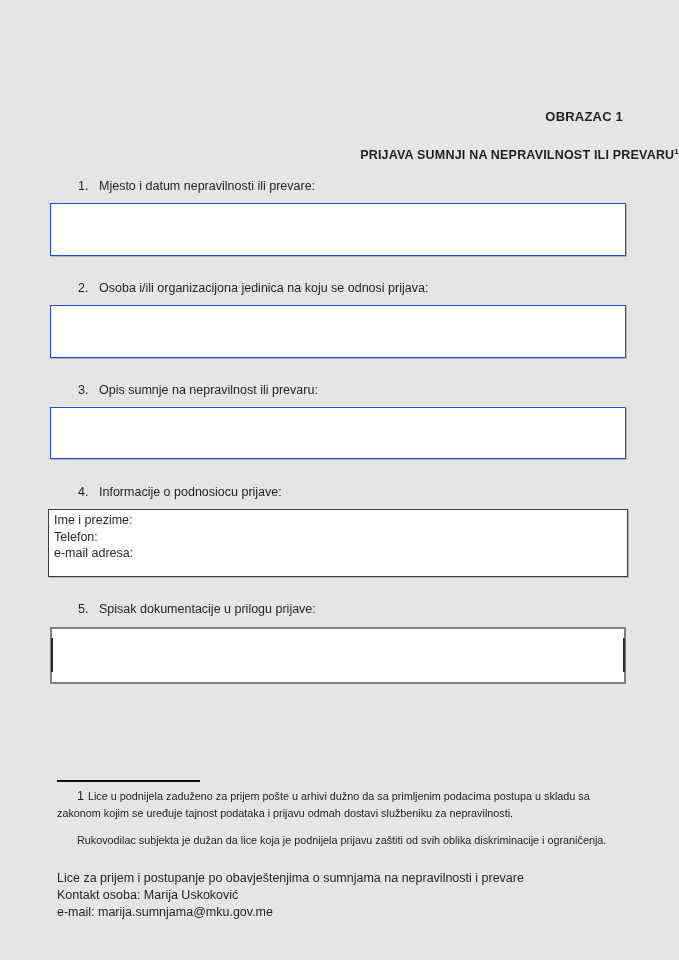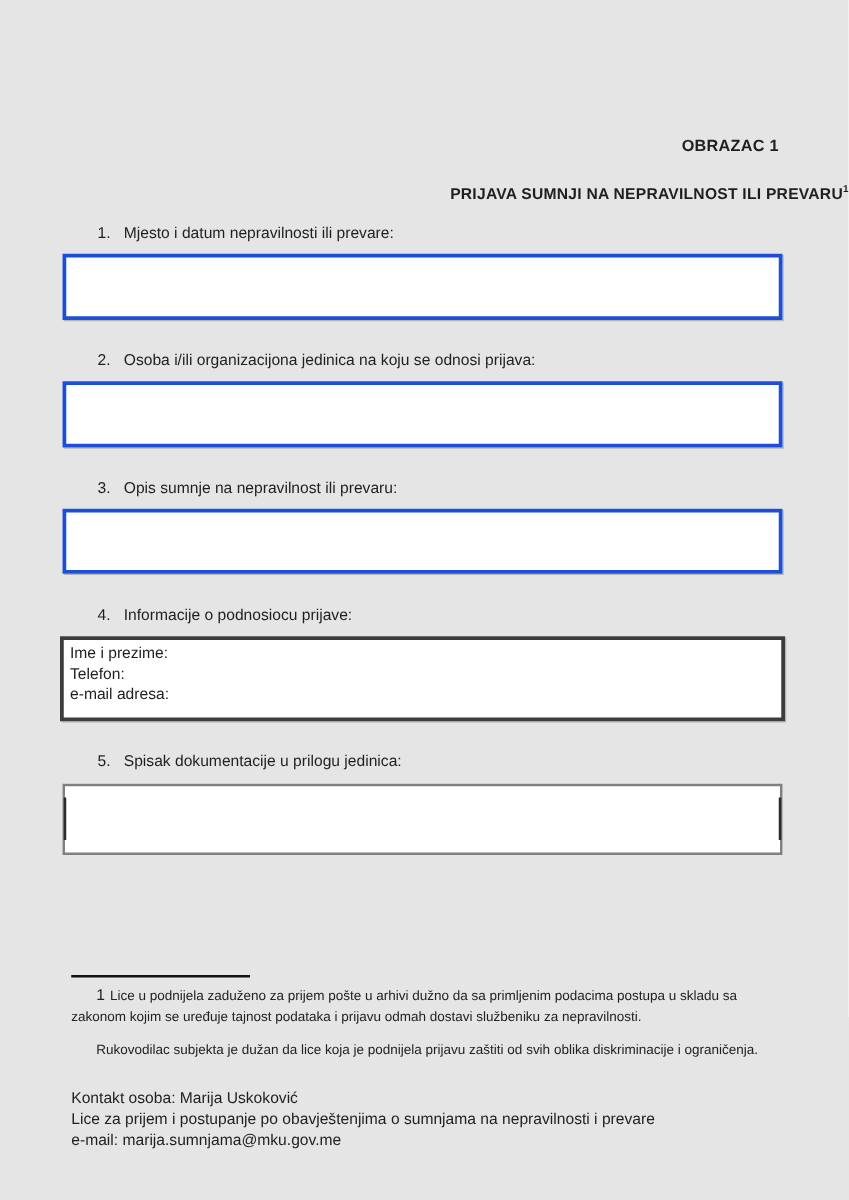--- a/index.html
+++ b/index.html
@@ -46,21 +46,21 @@
     white-space: nowrap;
   }
   .item-label .num {
     display: inline-block;
     width: 21px;
   }
   .field-box {
     position: absolute;
     left: 50px;
     width: 576px;
-    border: 3px solid #1d4ed8;
+    border: 1px solid #1d4ed8;
     background: #ffffff;
     box-shadow: 1px 1px 0 #b5b5b5;
     box-sizing: border-box;
   }
   .box-1 { top: 203px; height: 53px; }
   .box-2 { top: 305px; height: 53px; }
   .box-3 { top: 407px; height: 52px; }
   .box-4 {
     top: 509px; height: 68px;
     left: 48px; width: 580px;
@@ -144,31 +144,31 @@
   <div class="item-label" style="top:485px">
     <span class="num">4.</span><span>Informacije o podnosiocu prijave:</span>
   </div>
   <div class="field-box box-4">
     <div class="field-line">Ime i prezime:</div>
     <div class="field-line">Telefon:</div>
     <div class="field-line">e-mail adresa:</div>
   </div>
 
   <div class="item-label" style="top:602px">
-    <span class="num">5.</span><span>Spisak dokumentacije u prilogu jedinica:</span>
+    <span class="num">5.</span><span>Spisak dokumentacije u prilogu prijave:</span>
   </div>
   <div class="field-box box-5">
     <div class="inner-frame"></div>
   </div>
 
   <div class="footnote-rule"></div>
 
   <div class="footnote footnote-1"><span class="marker">1</span><span>Lice u podnijela zaduženo za prijem pošte u arhivi dužno da sa primljenim podacima postupa u skladu sa zakonom kojim se uređuje tajnost podataka i prijavu odmah dostavi službeniku za nepravilnosti.</span></div>
 
   <div class="footnote footnote-2"><span>Rukovodilac subjekta je dužan da lice koja je podnijela prijavu zaštiti od svih oblika diskriminacije i ograničenja.</span></div>
 
   <div class="contact-block">
+    <div>Lice za prijem i postupanje po obavještenjima o sumnjama na nepravilnosti i prevare</div>
     <div>Kontakt osoba: Marija Uskoković</div>
-    <div>Lice za prijem i postupanje po obavještenjima o sumnjama na nepravilnosti i prevare</div>
     <div>e-mail: marija.sumnjama@mku.gov.me</div>
   </div>
 
 </div>
 
 </body></html>

